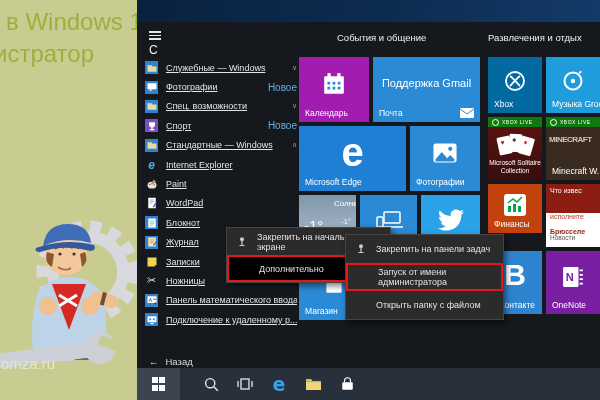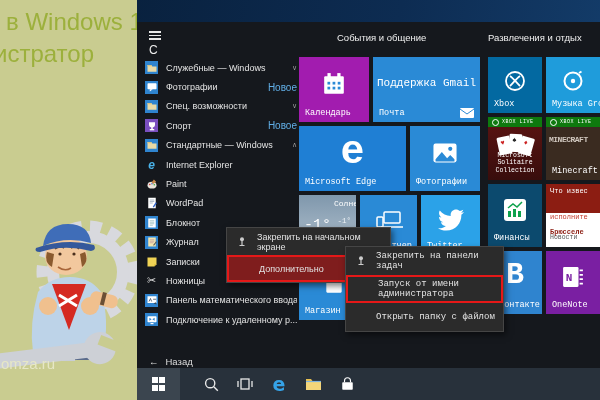--- a/index.html
+++ b/index.html
@@ -17,29 +17,29 @@
   #start-menu{position:absolute;left:137px;top:22px;width:463px;height:346px;background:#15181d;}
   #hamburger{position:absolute;left:12px;top:9px;width:12px;height:9px;display:flex;flex-direction:column;justify-content:space-between;cursor:pointer;}
   #hamburger i{display:block;height:1.6px;background:#e8e8e8;}
   #section-letter{position:absolute;left:12px;top:21px;color:#eee;font-size:12px;}
   #app-list{position:absolute;left:8px;top:36px;width:152px;overflow:hidden;}
   .app-row{height:19.4px;display:flex;align-items:center;color:#e4e4e4;font-size:9px;cursor:pointer;}
   .ic{width:13px;height:13px;flex:0 0 13px;margin-right:8px;display:flex;align-items:center;justify-content:center;overflow:hidden;}
   .ic svg{width:12px;height:12px;}
   .bgblue{background:#2f84cf;}
   .bgpurple{background:#7a4fc0;}
-  .app-label{flex:1;white-space:nowrap;overflow:hidden;}
+  .app-label{flex:1;white-space:nowrap;overflow:hidden;text-decoration:underline;}
   .chev{color:#9a9a9a;font-size:7px;margin-left:2px;}
   .badge{color:#61aee6;font-size:10px;margin-left:2px;}
   #back-row{position:absolute;left:12px;top:334px;color:#ddd;font-size:9.5px;display:flex;align-items:center;gap:7px;cursor:pointer;}
   
   .group-label{position:absolute;color:#f0f0f0;font-size:9.5px;cursor:pointer;}
   #group-left{left:162px;top:10px;margin-left:38px;}
   #group-right{left:351px;top:10px;}
-  .tile{position:absolute;color:#fff;overflow:hidden;cursor:pointer;font-family:Liberation Mono, monospace;}
+  .tile{position:absolute;color:#fff;overflow:hidden;cursor:pointer;}
   .tlabel{position:absolute;left:6px;bottom:4px;font-size:8.5px;white-space:nowrap;}
   .tic-center{position:absolute;left:50%;top:42%;transform:translate(-50%,-50%);}
   #t-calendar{left:162px;top:35px;width:70px;height:65px;background:#a21caf;}
   #t-mail{left:236px;top:35px;width:107px;height:65px;background:#2a8ad6;}
   #t-mail .live{position:absolute;left:0;right:0;top:20px;text-align:center;font-size:11px;}
   #t-mail .env{position:absolute;right:6px;bottom:4px;}
   #t-edge{left:162px;top:104px;width:107px;height:65px;background:#1f7fd4;}
   .edge-e{position:absolute;left:50%;top:40%;transform:translate(-50%,-50%);font-size:40px;font-weight:bold;}
   #t-photos{left:273px;top:104px;width:70px;height:65px;background:#2a8ad6;}
   #t-weather{left:162px;top:173px;width:57px;height:60px;background:linear-gradient(180deg,#7f97ac,#b7c6d2);}
@@ -51,38 +51,38 @@
   #t-twitter{left:284px;top:173px;width:59px;height:60px;background:#2ba2e8;}
   #t-store{left:162px;top:237px;width:70px;height:61px;background:#2a8ad6;}
   #t-xbox{left:351px;top:35px;width:54px;height:56px;background:#0369a1;}
   #t-groove{left:409px;top:35px;width:54px;height:56px;background:#1f9cdb;}
   #t-solitaire{left:351px;top:95px;width:54px;height:63px;background:linear-gradient(180deg,#5c1412,#380d0c);}
   #t-minecraft{left:409px;top:95px;width:54px;height:63px;background:#3a2b20;}
   .xbl{position:absolute;left:0;top:0;right:0;height:10px;background:#0e7a0e;display:flex;align-items:center;gap:3px;padding-left:4px;font-size:5px;letter-spacing:.5px;}
   .xbl b{width:5px;height:5px;border:1px solid #fff;border-radius:50%;display:inline-block;}
   .sol-label{position:absolute;left:0;right:0;bottom:5px;text-align:center;font-size:6.5px;line-height:1.2;}
   .mc-logo{position:absolute;left:3px;top:18px;font-size:8px;font-weight:bold;color:#cfc6bd;letter-spacing:-0.5px;}
-  #t-finance{left:351px;top:162px;width:54px;height:63px;background:#0c4a6e;}
+  #t-finance{left:351px;top:162px;width:54px;height:49px;background:#c2410c;}
   #t-news{left:409px;top:162px;width:54px;height:63px;background:#fff;color:#222;}
   #t-news .band{position:absolute;left:0;top:0;right:0;height:26px;background:#8c1d12;color:#fff;font-size:7px;padding:3px 0 0 4px;}
   #t-news .h2{position:absolute;left:4px;top:29px;color:#c3392b;font-size:7px;}
   #t-news .h3{position:absolute;left:4px;top:44px;color:#8c1d12;font-size:7px;font-weight:bold;}
   #t-news .h4{position:absolute;left:4px;top:50px;color:#555;font-size:6.5px;}
   #t-vk{left:351px;top:229px;width:54px;height:63px;background:#2f84cf;}
   .vk-b{position:absolute;left:50%;top:38%;transform:translate(-50%,-50%);font-size:30px;font-weight:bold;}
   #t-onenote{left:409px;top:229px;width:54px;height:63px;background:#7a1fa2;}
   
   .menu{position:absolute;background:#2b2b2b;border:1px solid #454545;box-shadow:2px 3px 6px rgba(0,0,0,.5);z-index:20;}
   #menu1{left:53px;top:205px;width:163px;margin-left:36px;}
-  #menu2{left:208px;top:224px;width:157px;z-index:21;font-family:Liberation Mono, monospace;}
+  #menu2{left:208px;top:212px;width:157px;z-index:21;}
   .m-item{position:relative;height:27px;display:flex;align-items:center;color:#e2e2e2;font-size:9px;padding-left:30px;cursor:pointer;box-sizing:border-box;}
   #menu2 .m-item{height:28px;}
   .m-ic{position:absolute;left:9px;top:50%;transform:translateY(-50%);width:12px;height:12px;}
   .m-chev{position:absolute;right:8px;color:#bbb;font-size:11px;}
-  .hl{background:#7f1d1d;}
+  .hl{background:#000000;}
   .red{border:2px solid #e51818;}
   
   #taskbar{position:absolute;left:137px;top:368px;width:463px;height:32px;background:#28313b;display:flex;align-items:center;}
   #start-btn{width:43px;height:32px;background:#3b454f;display:flex;align-items:center;justify-content:center;cursor:pointer;}
   .tb-ic{width:34px;height:32px;display:flex;align-items:center;justify-content:center;cursor:pointer;}
   .winlogo{display:grid;grid-template-columns:6px 6px;grid-template-rows:6px 6px;gap:1.5px;}
   .winlogo i{background:#fff;display:block;}
   .tb-edge{color:#35a3e8;font-size:19px;font-weight:bold;font-family:"DejaVu Sans",sans-serif;}
 </style>
 </head>

